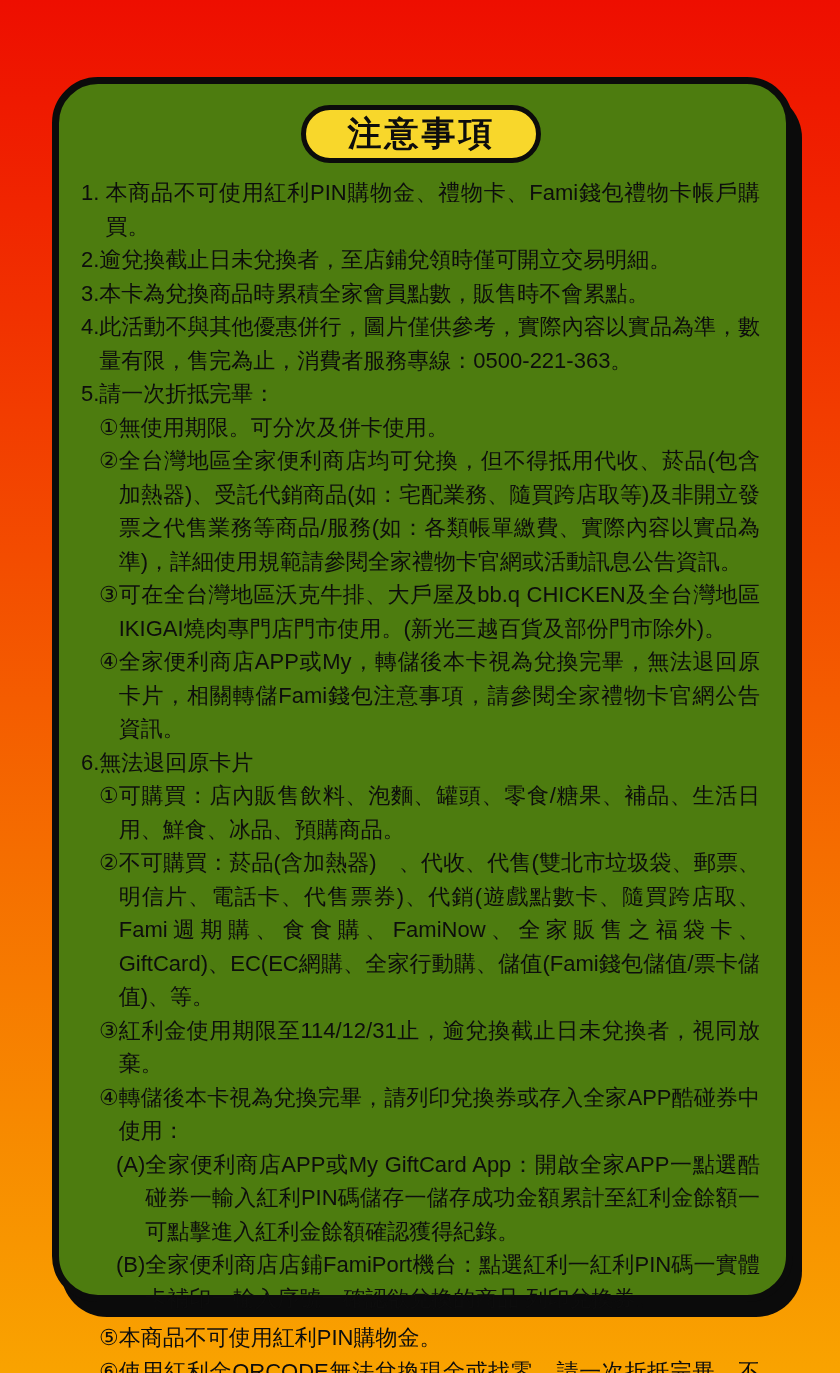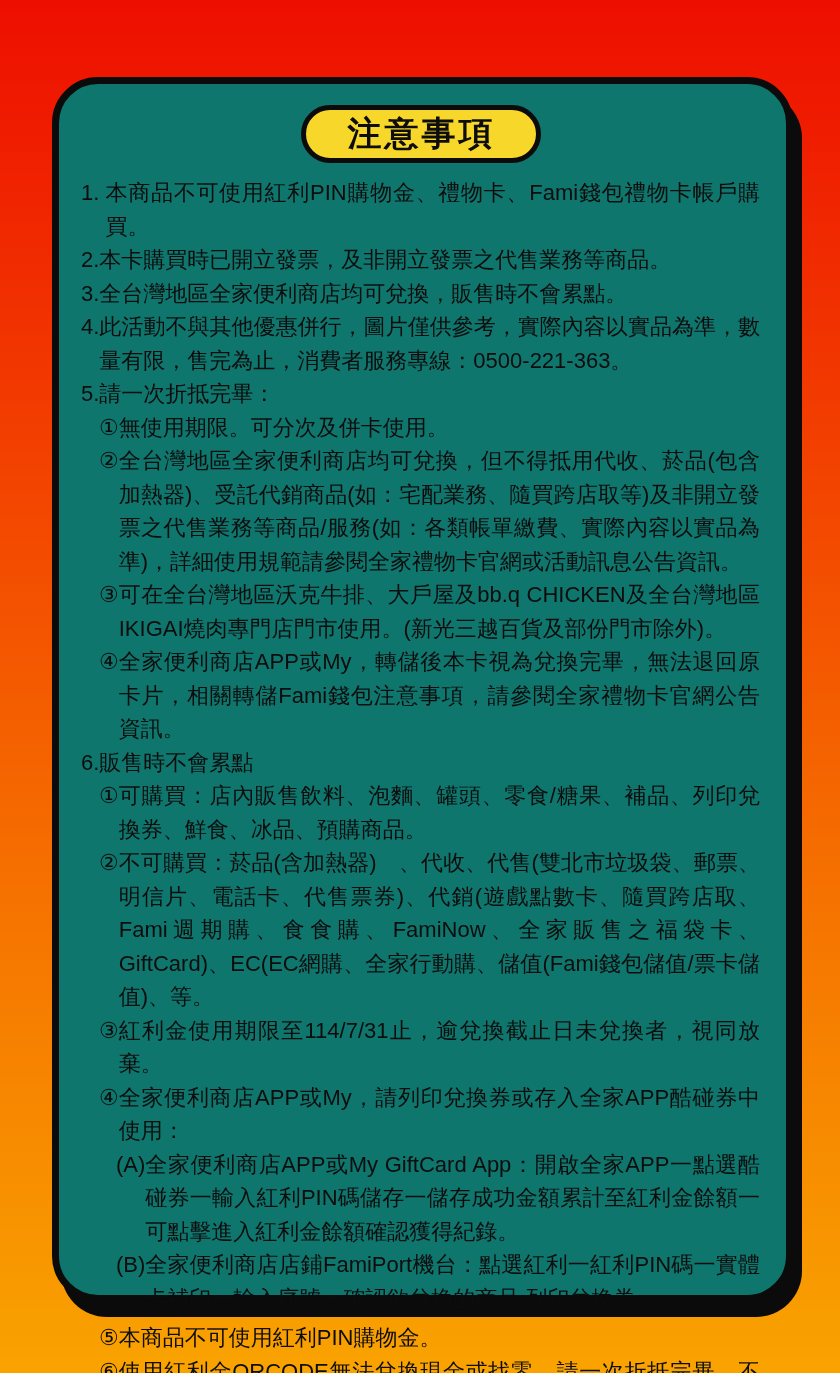--- a/index.html
+++ b/index.html
@@ -9,21 +9,21 @@
     font-family:"Liberation Sans",sans-serif;
     color:#0d0d0d;
     position:relative;
     overflow:hidden;
   }
   .card{
     position:absolute;
     left:52px;top:77px;
     width:741px;height:1225px;
     box-sizing:border-box;
-    background:#0f766e;
+    background:#4d7c0f;
     border:7px solid #0b0b0b;
     border-radius:46px;
     box-shadow:9px 15px 0 0 #0b0b0b;
     padding:21px 26px 0 22px;
   }
   .pill{
     width:240px;height:58px;
     box-sizing:border-box;
     margin:0 auto;
     background:#f8d72b;
@@ -59,26 +59,26 @@
 
   <div class="body-text">
 
     <div class="item">
       <span class="m">1. </span>
       <span class="t">本商品不可使用紅利PIN購物金、禮物卡、Fami錢包禮物卡帳戶購買。</span>
     </div>
 
     <div class="item">
       <span class="m">2.</span>
-      <span class="t">本卡購買時已開立發票，及非開立發票之代售業務等商品。</span>
+      <span class="t">逾兌換截止日未兌換者，至店鋪兌領時僅可開立交易明細。</span>
     </div>
 
     <div class="item">
       <span class="m">3.</span>
-      <span class="t">全台灣地區全家便利商店均可兌換，販售時不會累點。</span>
+      <span class="t">本卡為兌換商品時累積全家會員點數，販售時不會累點。</span>
     </div>
 
     <div class="item">
       <span class="m">4.</span>
       <span class="t">此活動不與其他優惠併行，圖片僅供參考，實際內容以實品為準，數量有限，售完為止，消費者服務專線：0500-221-363。</span>
     </div>
 
     <div class="item">
       <span class="m">5.</span>
       <span class="t">請一次折抵完畢：</span>
@@ -99,41 +99,41 @@
       <span class="t">可在全台灣地區沃克牛排、大戶屋及bb.q CHICKEN及全台灣地區IKIGAI燒肉專門店門市使用。(新光三越百貨及部份門市除外)。</span>
     </div>
 
     <div class="sub">
       <span class="m">④</span>
       <span class="t">全家便利商店APP或My，轉儲後本卡視為兌換完畢，無法退回原卡片，相關轉儲Fami錢包注意事項，請參閱全家禮物卡官網公告資訊。</span>
     </div>
 
     <div class="item">
       <span class="m">6.</span>
-      <span class="t">販售時不會累點</span>
+      <span class="t">無法退回原卡片</span>
     </div>
 
     <div class="sub">
       <span class="m">①</span>
-      <span class="t">可購買：店內販售飲料、泡麵、罐頭、零食/糖果、補品、列印兌換券、鮮食、冰品、預購商品。</span>
+      <span class="t">可購買：店內販售飲料、泡麵、罐頭、零食/糖果、補品、生活日用、鮮食、冰品、預購商品。</span>
     </div>
 
     <div class="sub">
       <span class="m">②</span>
       <span class="t">不可購買：菸品(含加熱器)　、代收、代售(雙北市垃圾袋、郵票、明信片、電話卡、代售票券)、代銷(遊戲點數卡、隨買跨店取、Fami週期購、食食購、FamiNow、全家販售之福袋卡、GiftCard)、EC(EC網購、全家行動購、儲值(Fami錢包儲值/票卡儲值)、等。</span>
     </div>
 
     <div class="sub">
       <span class="m">③</span>
-      <span class="t">紅利金使用期限至114/7/31止，逾兌換截止日未兌換者，視同放棄。</span>
+      <span class="t">紅利金使用期限至114/12/31止，逾兌換截止日未兌換者，視同放棄。</span>
     </div>
 
     <div class="sub">
       <span class="m">④</span>
-      <span class="t">全家便利商店APP或My，請列印兌換券或存入全家APP酷碰券中使用：</span>
+      <span class="t">轉儲後本卡視為兌換完畢，請列印兌換券或存入全家APP酷碰券中使用：</span>
     </div>
 
     <div class="step">
       <span class="m">(A)</span>
       <span class="t">全家便利商店APP或My GiftCard App：開啟全家APP一點選酷碰券一輸入紅利PIN碼儲存一儲存成功金額累計至紅利金餘額一可點擊進入紅利金餘額確認獲得紀錄。</span>
     </div>
 
     <div class="step">
       <span class="m">(B)</span>
       <span class="t">全家便利商店店鋪FamiPort機台：點選紅利一紅利PIN碼一實體卡補印一輸入序號一確認欲兌換的商品 列印兌換券。</span>

